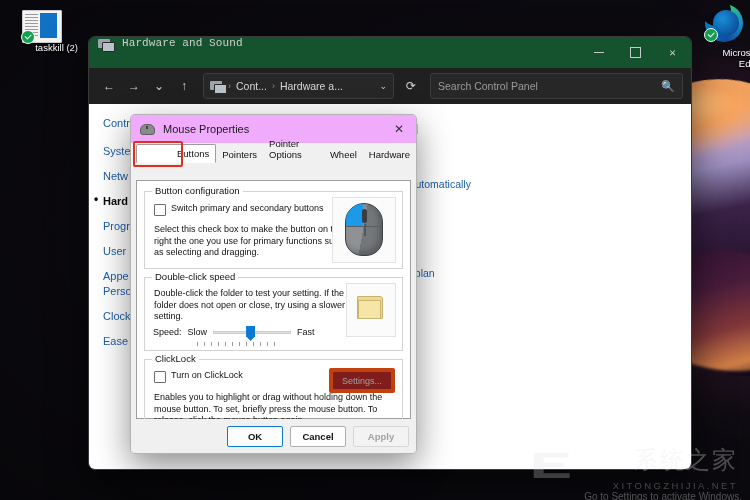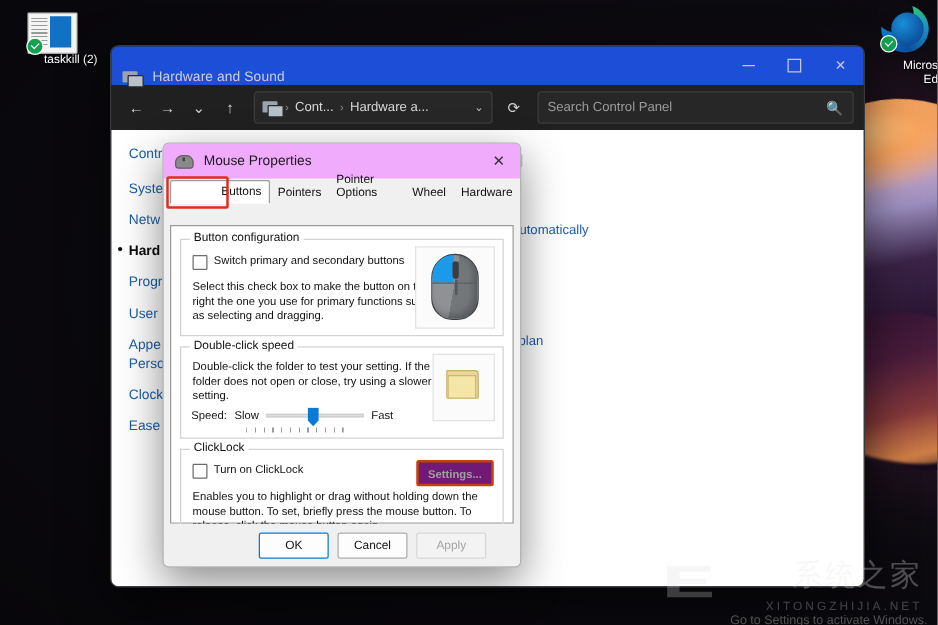--- a/index.html
+++ b/index.html
@@ -49,21 +49,21 @@
   .edge-ico .swirl{position:absolute;inset:0;border-radius:50%;
     background:conic-gradient(from 210deg,#0f5eb8 0deg,#0b7ec9 60deg,#13a4c9 120deg,#2fbf7a 175deg,#1a8fc9 240deg,#0f4f9e 320deg,#0f5eb8 360deg);}
   .edge-ico .cut{position:absolute;left:-4px;top:-8px;width:30px;height:30px;border-radius:50%;background:#0d0b11;}
   .edge-ico .cut2{position:absolute;left:8px;top:6px;width:26px;height:26px;border-radius:50%;
     background:radial-gradient(circle at 35% 35%,#1a8ed8,#0c4f9c 75%);}
 
   
   #cpwin{position:absolute;left:88px;top:36px;width:602px;height:432px;
     background:#202020;border:1px solid #3a3a3a;border-radius:7px;overflow:hidden;
     box-shadow:0 14px 38px rgba(0,0,0,.62);}
-  #cp-titlebar{height:31px;background:#1d4ed8;display:flex;align-items:flex-end;position:relative;}
+  #cp-titlebar{height:31px;background:#14532d;display:flex;align-items:flex-start;position:relative;font-family:Liberation Mono, monospace;}
   #cp-titlebar .t-ico{margin-left:9px;width:15px;height:13px;position:relative;}
   .cpglyph{position:absolute;left:0;top:2px;width:12px;height:9px;background:#9aa4ad;border-radius:1px;}
   .cpglyph:after{content:"";position:absolute;left:4px;top:3px;width:11px;height:8px;background:#b9c2c9;border:1px solid #2a2a2a;border-radius:1px;}
   #cp-title{color:#cfcfcf;font-size:11px;margin-left:9px;letter-spacing:.1px;}
   .wbtns{position:absolute;right:0;top:0;height:31px;display:flex;}
   .wbtn{width:37px;height:31px;display:flex;align-items:center;justify-content:center;color:#c8c8c8;font-size:11px;}
   .mi{width:10px;height:1px;background:#c8c8c8;display:block;}
   .mx{width:9px;height:9px;border:1px solid #c8c8c8;display:block;}
 
   #cp-navbar{height:36px;background:#202020;display:flex;align-items:center;padding:0 8px;gap:1px;}
@@ -137,25 +137,25 @@
 
   .sliderrow{position:absolute;left:8px;top:48px;display:flex;align-items:center;gap:6px;font-size:9px;color:#111;}
   .track{position:relative;width:78px;height:12px;}
   .track .rail{position:absolute;left:0;top:5px;width:100%;height:3px;background:#e0e0e0;border:1px solid #cdcdcd;box-sizing:border-box;}
   .track .thumb{position:absolute;left:33px;top:0;width:9px;height:15px;background:#0a7ad4;
     clip-path:polygon(0 0,100% 0,100% 68%,50% 100%,0 68%);}
   .ticks{position:absolute;left:8px;top:64px;width:78px;height:4px;
     background:repeating-linear-gradient(to right,#9a9a9a 0 1px,transparent 1px 7px);}
 
   #grp-click{left:7px;top:178px;right:7px;height:74px;}
-  #settings-btn{position:absolute;right:7px;top:8px;width:58px;height:17px;background:#701a75;border:2px solid #c2410c;
-    border-radius:2px;color:#a0a0a0;font-size:9px;display:flex;align-items:center;justify-content:center;font-weight:bold;}
+  #settings-btn{position:absolute;right:7px;top:8px;width:58px;height:17px;background:#7f1d1d;border:4px solid #c2410c;
+    border-radius:2px;color:#a0a0a0;font-size:9px;display:flex;align-items:center;justify-content:center;}
 
   #dlg-btns{position:absolute;left:0;right:0;bottom:0;height:34px;background:#f0f0f0;
-    display:flex;align-items:center;justify-content:flex-end;gap:7px;padding-right:27px;}
+    display:flex;align-items:center;justify-content:flex-end;gap:7px;padding-right:7px;font-weight:bold;}
   .dbtn{width:54px;height:19px;border:1px solid #adadad;background:#fdfdfd;border-radius:2px;
     font-size:9.5px;color:#111;display:flex;align-items:center;justify-content:center;}
   .dbtn.primary{border:1.6px solid #0a7ad4;}
   .dbtn.dis{color:#a3a3a3;border-color:#d6d6d6;background:#f3f3f3;}
 
   
   #watermark{position:absolute;right:8px;bottom:8px;width:212px;height:48px;opacity:.30;pointer-events:none;}
   #wm-cn{position:absolute;right:4px;top:0;font-size:24px;color:#e8e8e8;letter-spacing:2px;font-family:"DejaVu Sans",sans-serif;}
   #wm-en{position:absolute;right:4px;bottom:1px;font-size:9.5px;color:#cfcfcf;letter-spacing:2.4px;}
   #wm-logo{position:absolute;left:0;top:2px;width:62px;height:38px;opacity:.85;

